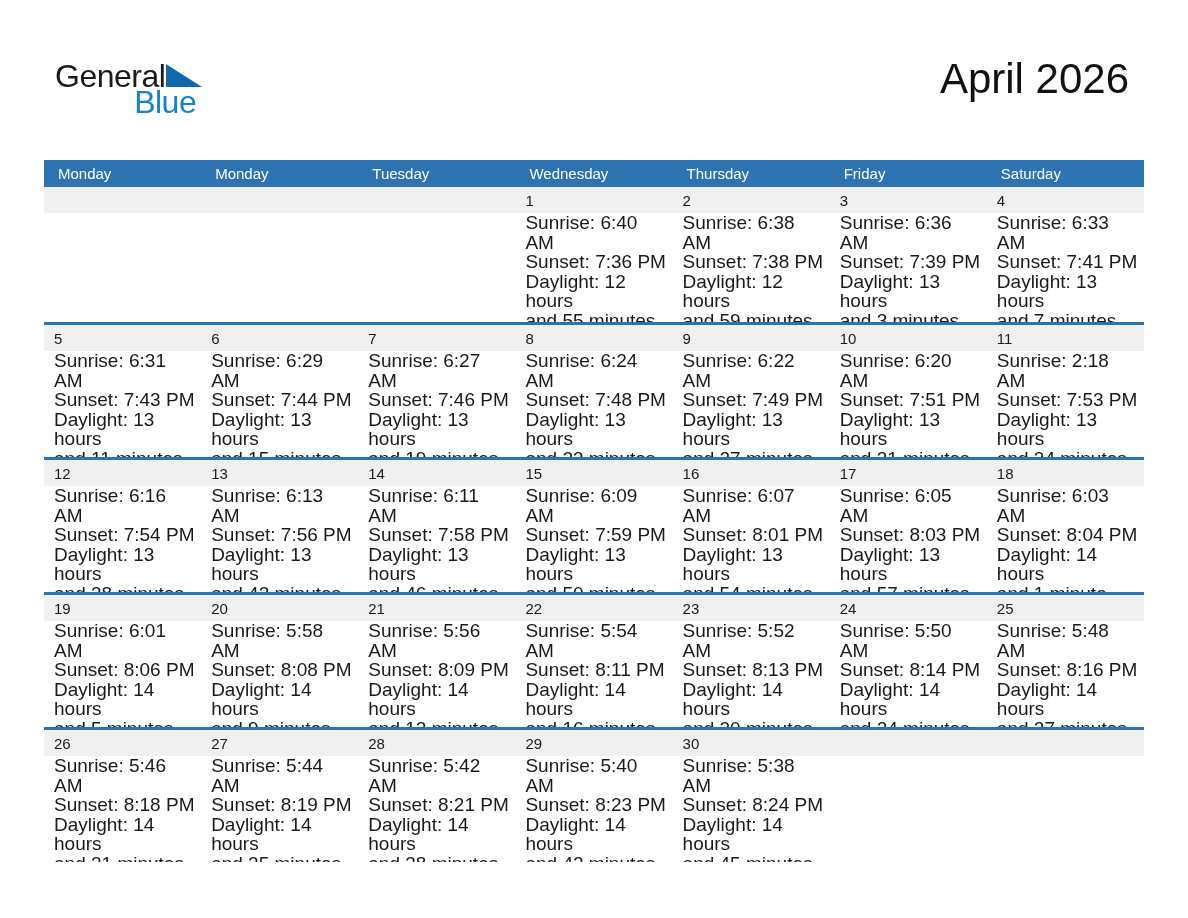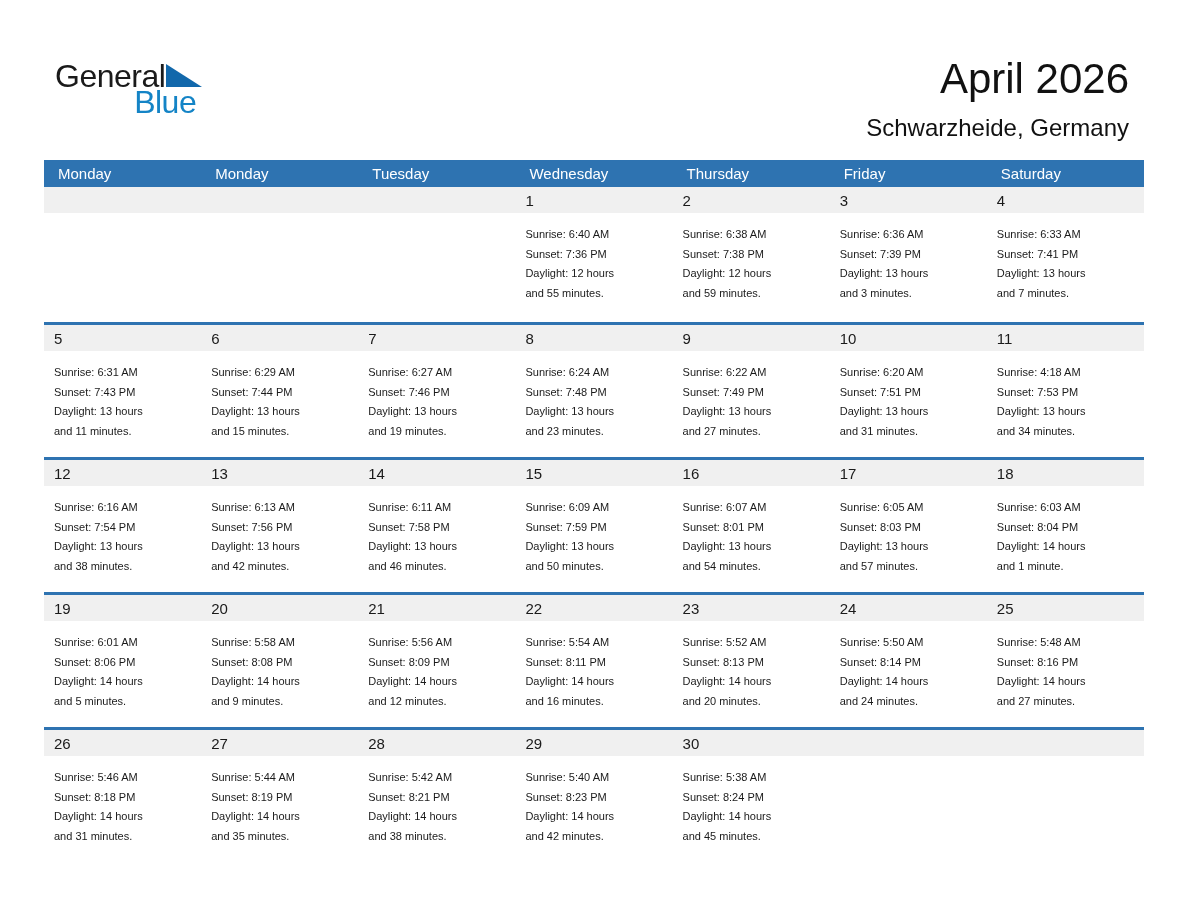--- a/index.html
+++ b/index.html
@@ -59,41 +59,40 @@
   .week-row:not(:first-child) { border-top: 3px solid #2e73b1; }
 
   .day-cell { overflow: hidden; }
   .day-number-strip {
     height: 26px; background: #f0f0f0;
     display: flex; align-items: center;
     padding-left: 10px;
     font-size: 15px; color: #1a1a1a;
   }
   .day-details {
-    padding: 12px 6px 0 10px;
-    font-size: 11px; line-height: 19.5px; color: #1a1a1a;
+    padding: 0 6px 0 10px;
+    font-size: 19px; line-height: 19.5px; color: #1a1a1a;
   }
   .daylight-text { white-space: pre-line; }
 </style>
 </head>
 <body>
 
 <div class="top-header">
   <div class="logo">
     <div class="logo-line1">
       <span class="logo-general">General</span>
       <svg class="logo-triangle" width="36" height="23" viewBox="0 0 36 23">
         <polygon points="0,0 36,23 0,23" fill="#1268ab"></polygon>
       </svg>
     </div>
     <div class="logo-blue">Blue</div>
   </div>
   <div class="title-block">
     <div class="month-title">April 2026</div>
-    <div class="location-subtitle">Schwarzheide, Germany</div>
   </div>
 </div>
 
 <div class="calendar">
   <div class="weekday-header">
     <div class="weekday-cell">Monday</div>
     <div class="weekday-cell">Monday</div>
     <div class="weekday-cell">Tuesday</div>
     <div class="weekday-cell">Wednesday</div>
     <div class="weekday-cell">Thursday</div>
@@ -199,21 +198,21 @@
           <div class="day-details">
             <div>Sunrise: 6:20 AM</div>
             <div>Sunset: 7:51 PM</div>
             <div class="daylight-text">Daylight: 13 hours
 and 31 minutes.</div>
           </div>
         </div>
         <div class="day-cell">
           <div class="day-number-strip">11</div>
           <div class="day-details">
-            <div>Sunrise: 4:18 AM</div>
+            <div>Sunrise: 2:18 AM</div>
             <div>Sunset: 7:53 PM</div>
             <div class="daylight-text">Daylight: 13 hours
 and 34 minutes.</div>
           </div>
         </div>
       </div>
       <div class="week-row">
         <div class="day-cell">
           <div class="day-number-strip">12</div>
           <div class="day-details">

